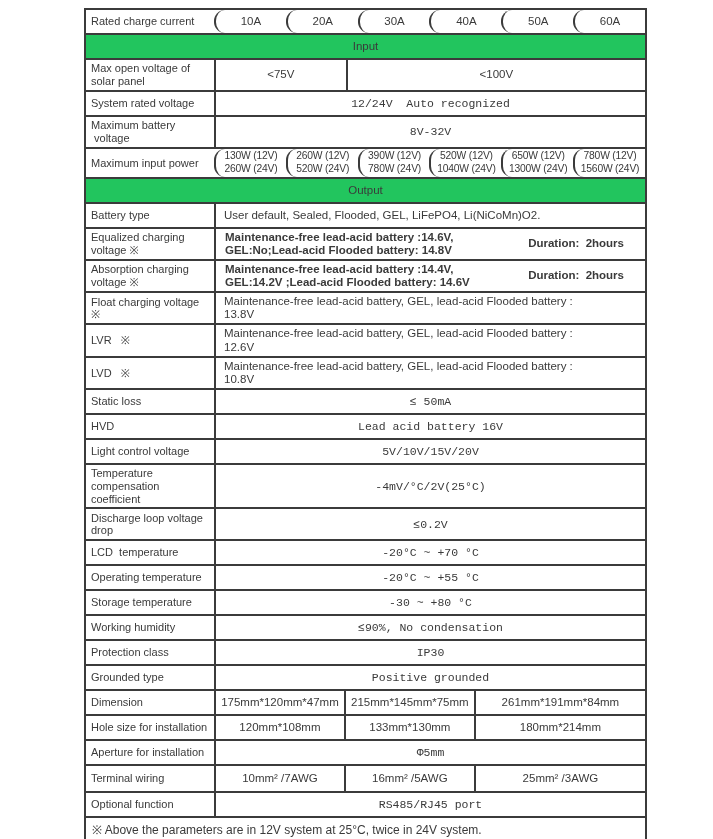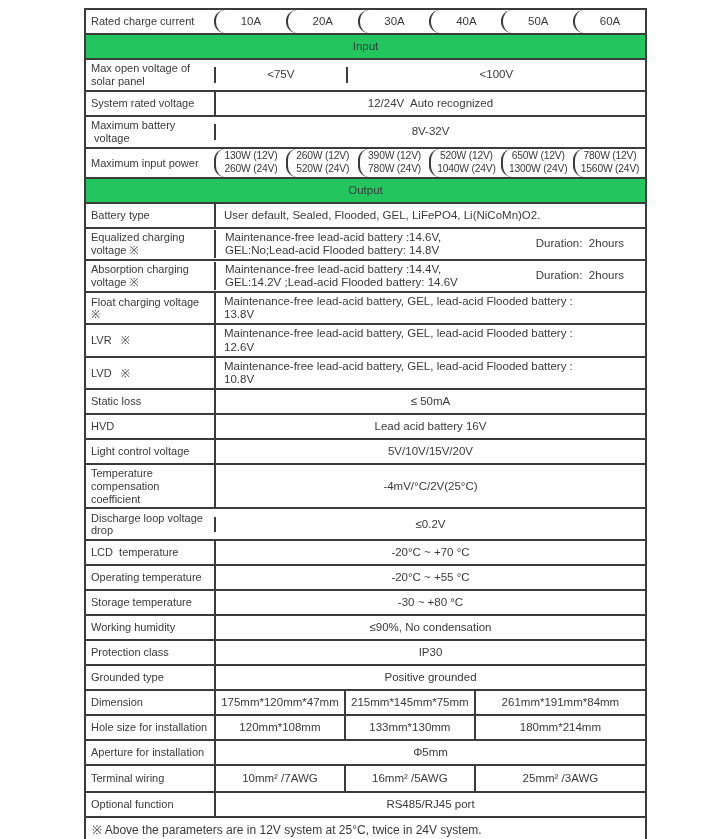--- a/index.html
+++ b/index.html
@@ -10,31 +10,31 @@
   .cell{box-sizing:border-box;display:flex;align-items:center;justify-content:center;
         text-align:center;font-size:11.5px;line-height:1.15;white-space:pre-wrap;padding:1px 2px;}
   .cell + .cell{border-left:2px solid #3b3b3b;}
   .label{width:128px;flex:none;justify-content:flex-start;text-align:left;
          padding:2px 2px 2px 5px;font-size:11px;line-height:1.15;}
   .nowrap{white-space:nowrap;overflow:hidden;}
   .c6{flex:1 1 0;min-width:0;border-radius:11px;}
   .c30{flex:30 1 0;min-width:0;}
   .c40{flex:40 1 0;min-width:0;}
   .c70{flex:70 1 0;min-width:0;}
-  .val{flex:1 1 0;min-width:0;}
+  .val{flex:1 1 0;min-width:0;font-family:Liberation Mono, monospace;}
   .val-left{flex:1 1 0;min-width:0;justify-content:flex-start;text-align:left;padding:2px 6px 2px 8px;}
-  .valwrap{flex:1 1 0;min-width:0;display:flex;align-items:center;justify-content:space-between;padding:1px 0;}
+  .valwrap{flex:1 1 0;min-width:0;display:flex;align-items:center;justify-content:space-between;padding:1px 0;font-weight:bold;}
   .vmain{white-space:pre-wrap;text-align:left;font-size:11.5px;line-height:1.15;padding-left:9px;}
   .vright{white-space:pre-wrap;font-size:11.5px;padding-right:21px;}
   .band{background:#22c55e;}
   .band .cell{flex:1 1 0;}
   .power .cell:not(.label){font-size:10.3px;letter-spacing:-0.2px;line-height:1.25;padding:1px 0;}
   .foot .cell{flex:1 1 0;justify-content:flex-start;text-align:left;padding:2px 4px 2px 6px;font-size:12px;}
   .h23{min-height:23px;} .h25{min-height:25px;} .h26{min-height:26px;}
-  .h28{min-height:28px;} .h30{min-height:30px;align-items:center;} .h36{min-height:36px;}
+  .h28{min-height:28px;} .h30{min-height:30px;} .h36{min-height:36px;}
 </style>
 </head>
 <body>
 
 <div class="table">
 
   <div class="row h23">
     <div class="cell label">Rated charge current</div>
     <div class="cell c6">10A</div>
     <div class="cell c6">20A</div>

